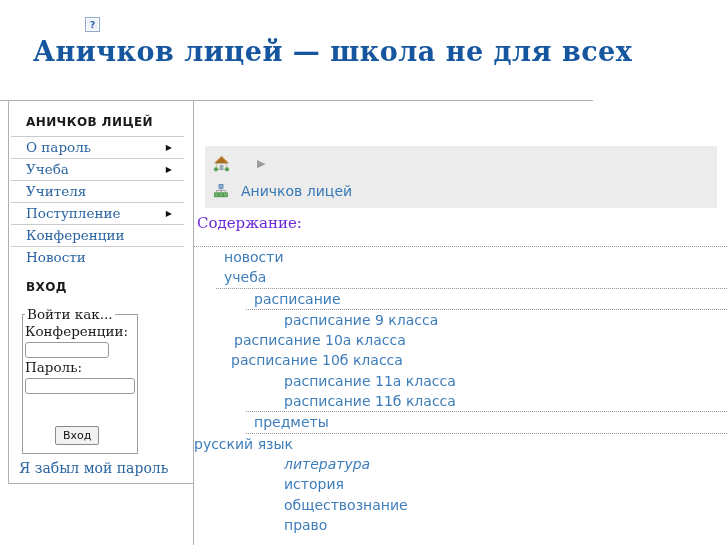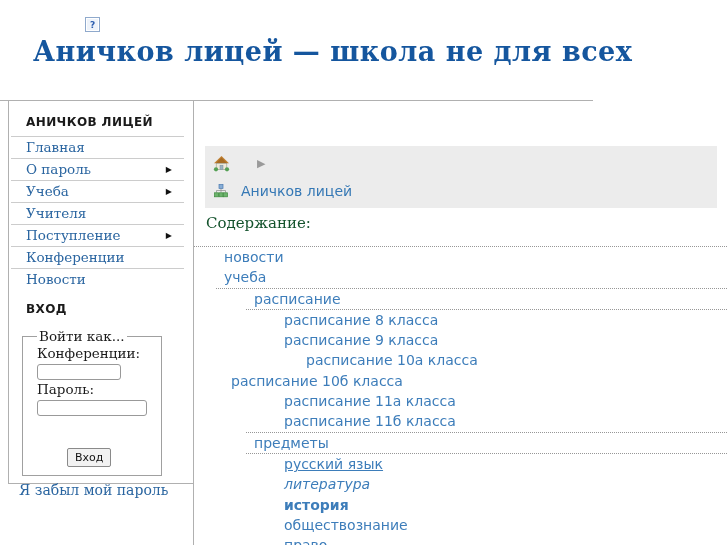--- a/index.html
+++ b/index.html
@@ -51,21 +51,21 @@
     font-size:13.5px; line-height:14px;
     color:#2a65a0; text-decoration:none;
   }
   .submenu-arrow {
     position:absolute; right:12px; top:6px;
     font-size:8px; color:#111; line-height:10px;
   }
   .vhod-header { padding:12px 0 6px 17px; }
   .login-box {
     margin:6px 17px 0 13px; width:84px;
-    border:1px solid #a0a0a0; padding:0 14px 6px;
+    border:1px solid #a0a0a0; padding:0 2px 6px;
   }
   .login-box legend { padding:0 2px; font-size:13.5px; color:#1a1a1a; }
   .login-label { display:block; margin:1px 0 3px; font-size:13.5px; color:#1a1a1a; }
   .text-input {
     display:block; width:84px; height:16px;
     border:1px solid #999; border-radius:3px; background:#fff;
     font-size:12px; padding:1px 2px; box-sizing:border-box;
   }
   .password-input { width:110px; }
   .btn-row { margin:30px 0 2px 30px; }
@@ -84,41 +84,40 @@
   .breadcrumb-bar {
     margin:45px 10px 0 11px; height:62px; background:#ececec;
   }
   .bc-row1 { padding:9px 0 0 8px; display:flex; align-items:center; }
   .bc-row2 { padding:11px 0 0 9px; display:flex; align-items:center; }
   .bc-arrow { color:#9a9a9a; font-size:11px; margin-left:27px; line-height:12px; }
   .bc-link {
     font:14px "DejaVu Sans", sans-serif; color:#3578b5;
     text-decoration:none; margin-left:13px;
   }
-  .heading { margin:6px 0 0 12px; font-size:15px; color:#14532d; }
+  .heading { margin:6px 0 0 3px; font-size:15px; color:#6d28d9; }
   .toc { margin-top:14px; font-family:"DejaVu Sans", sans-serif; font-size:14px; }
   .toc-sep { height:0; border-top:1px dotted #979797; }
   .toc-row { height:20.3px; line-height:20.3px; white-space:nowrap; }
   .toc-row a { color:#3d7dba; text-decoration:none; display:inline-block; }
   .icon-svg { display:block; }
 </style>
 </head>
 <body>
 
 <span class="broken-img">?</span>
 
 <h1 class="site-title">Аничков лицей — школа не для всех</h1>
 
 <div class="frame">
 
   <aside class="sidebar">
     <div class="sb-header">АНИЧКОВ ЛИЦЕЙ</div>
 
     <nav class="menu">
-        <a class="menu-item"><span>Главная</span></a>
         <a class="menu-item"><span>О пароль</span><span class="submenu-arrow">▶</span></a>
         <a class="menu-item"><span>Учеба</span><span class="submenu-arrow">▶</span></a>
         <a class="menu-item"><span>Учителя</span></a>
         <a class="menu-item"><span>Поступление</span><span class="submenu-arrow">▶</span></a>
         <a class="menu-item"><span>Конференции</span></a>
         <a class="menu-item"><span>Новости</span></a>
       </nav>
 
     <div class="sb-header vhod-header">ВХОД</div>
 
@@ -172,29 +171,28 @@
 
     <div class="heading">Содержание:</div>
 
     <div class="toc">
         <div class="toc-sep" style="margin-left: 0px;"></div>
         <div class="toc-row"><a style="margin-left: 30px;">новости</a></div>
         <div class="toc-row"><a style="margin-left: 30px;">учеба</a></div>
         <div class="toc-sep" style="margin-left: 22px;"></div>
         <div class="toc-row"><a style="margin-left: 60px;">расписание</a></div>
         <div class="toc-sep" style="margin-left: 52px;"></div>
-        <div class="toc-row"><a style="margin-left: 90px;">расписание 8 класса</a></div>
         <div class="toc-row"><a style="margin-left: 90px;">расписание 9 класса</a></div>
-        <div class="toc-row"><a style="margin-left: 112px;">расписание 10а класса</a></div>
+        <div class="toc-row"><a style="margin-left: 40px;">расписание 10а класса</a></div>
         <div class="toc-row"><a style="margin-left: 37px;">расписание 10б класса</a></div>
         <div class="toc-row"><a style="margin-left: 90px;">расписание 11а класса</a></div>
         <div class="toc-row"><a style="margin-left: 90px;">расписание 11б класса</a></div>
         <div class="toc-sep" style="margin-left: 52px;"></div>
         <div class="toc-row"><a style="margin-left: 60px;">предметы</a></div>
         <div class="toc-sep" style="margin-left: 52px;"></div>
-        <div class="toc-row"><a style="margin-left: 90px; text-decoration: underline;">русский язык</a></div>
+        <div class="toc-row"><a style="">русский язык</a></div>
         <div class="toc-row"><a style="margin-left: 90px; font-style: italic;">литература</a></div>
-        <div class="toc-row"><a style="margin-left: 90px; font-weight: bold;">история</a></div>
+        <div class="toc-row"><a style="margin-left: 90px;">история</a></div>
         <div class="toc-row"><a style="margin-left: 90px;">обществознание</a></div>
         <div class="toc-row"><a style="margin-left: 90px;">право</a></div>
       </div>
   </main>
 </div>
 
 </body></html>

